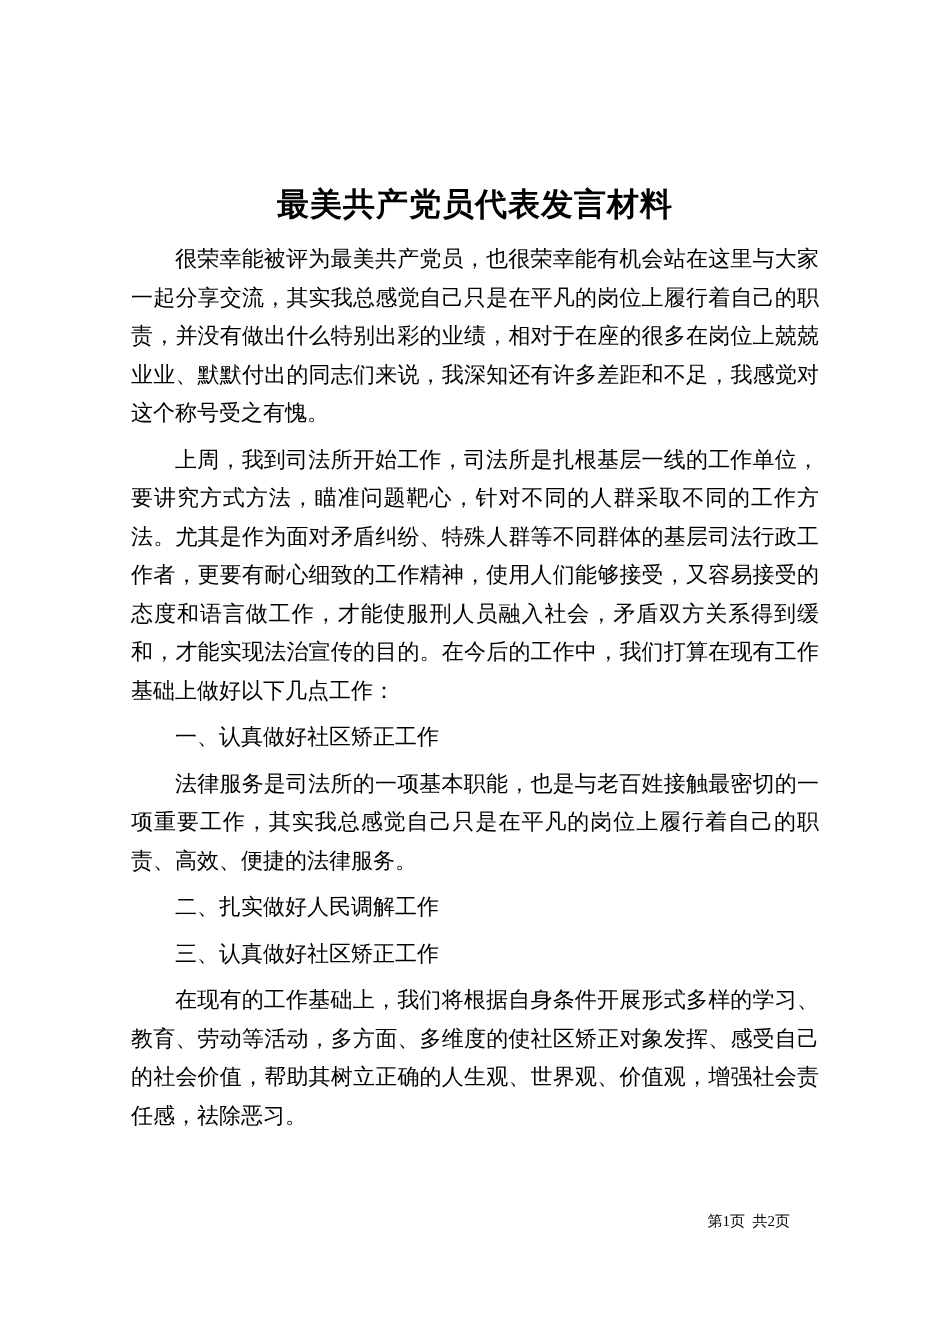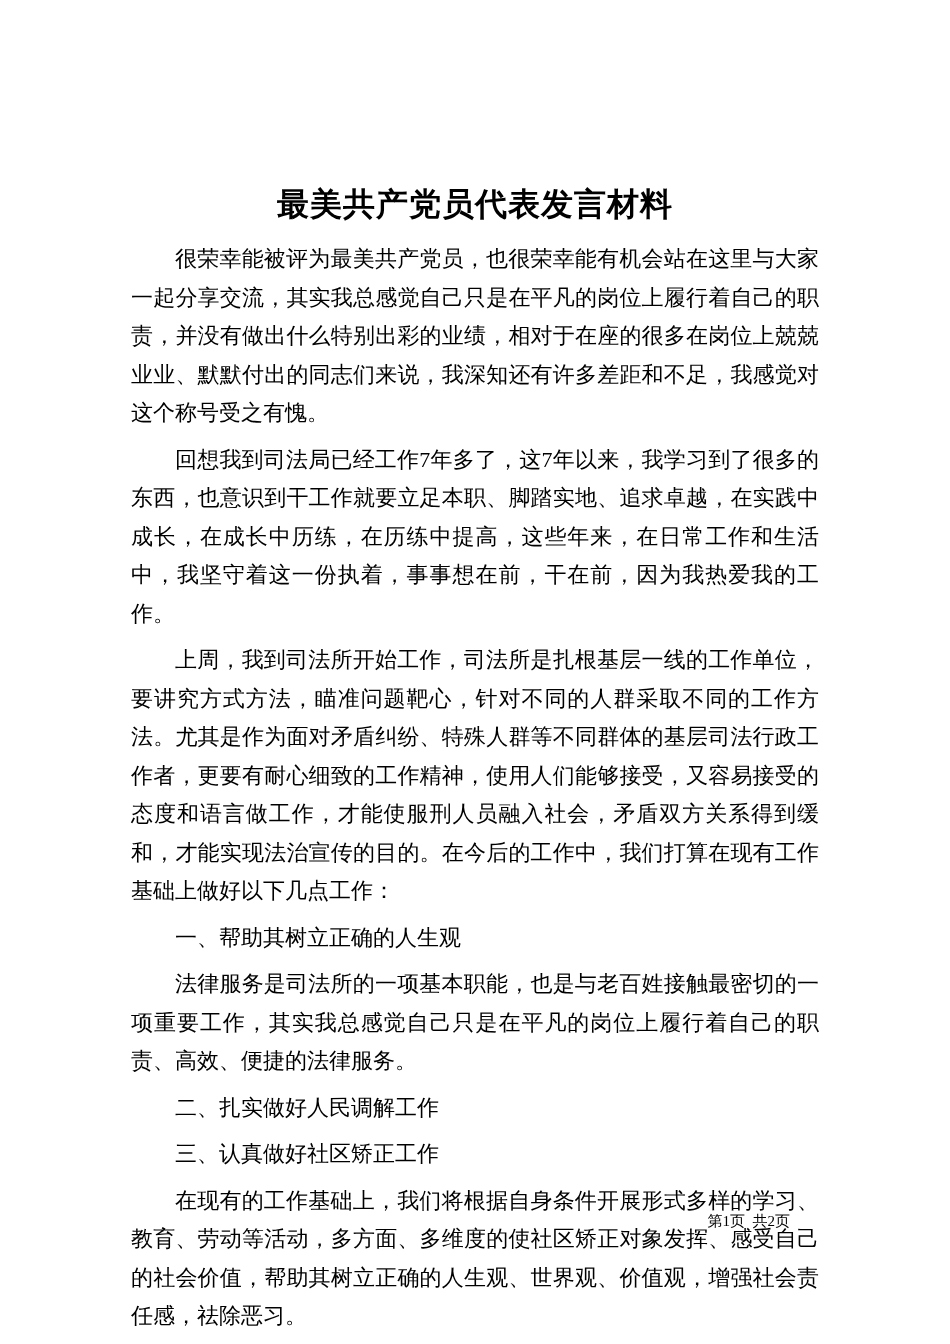--- a/index.html
+++ b/index.html
@@ -49,23 +49,22 @@
   }
 </style>
 </head>
 <body>
 
 <div class="page">
 
   <h1 class="doc-title">最美共产党员代表发言材料</h1>
 
   <p class="para">很荣幸能被评为最美共产党员，也很荣幸能有机会站在这里与大家一起分享交流，其实我总感觉自己只是在平凡的岗位上履行着自己的职责，并没有做出什么特别出彩的业绩，相对于在座的很多在岗位上兢兢业业、默默付出的同志们来说，我深知还有许多差距和不足，我感觉对这个称号受之有愧。</p>
-  <p class="para">回想我到司法局已经工作7年多了，这7年以来，我学习到了很多的东西，也意识到干工作就要立足本职、脚踏实地、追求卓越，在实践中成长，在成长中历练，在历练中提高，这些年来，在日常工作和生活中，我坚守着这一份执着，事事想在前，干在前，因为我热爱我的工作。</p>
   <p class="para">上周，我到司法所开始工作，司法所是扎根基层一线的工作单位，要讲究方式方法，瞄准问题靶心，针对不同的人群采取不同的工作方法。尤其是作为面对矛盾纠纷、特殊人群等不同群体的基层司法行政工作者，更要有耐心细致的工作精神，使用人们能够接受，又容易接受的态度和语言做工作，才能使服刑人员融入社会，矛盾双方关系得到缓和，才能实现法治宣传的目的。在今后的工作中，我们打算在现有工作基础上做好以下几点工作：</p>
-  <p class="para">一、帮助其树立正确的人生观</p>
+  <p class="para">一、认真做好社区矫正工作</p>
   <p class="para">法律服务是司法所的一项基本职能，也是与老百姓接触最密切的一项重要工作，其实我总感觉自己只是在平凡的岗位上履行着自己的职责、高效、便捷的法律服务。</p>
   <p class="para">二、扎实做好人民调解工作</p>
   <p class="para">三、认真做好社区矫正工作</p>
   <p class="para">在现有的工作基础上，我们将根据自身条件开展形式多样的学习、教育、劳动等活动，多方面、多维度的使社区矫正对象发挥、感受自己的社会价值，帮助其树立正确的人生观、世界观、价值观，增强社会责任感，祛除恶习。</p>
 
   <div class="footer">
     <span>第1页  共2页</span>
   </div>
 
 </div>

